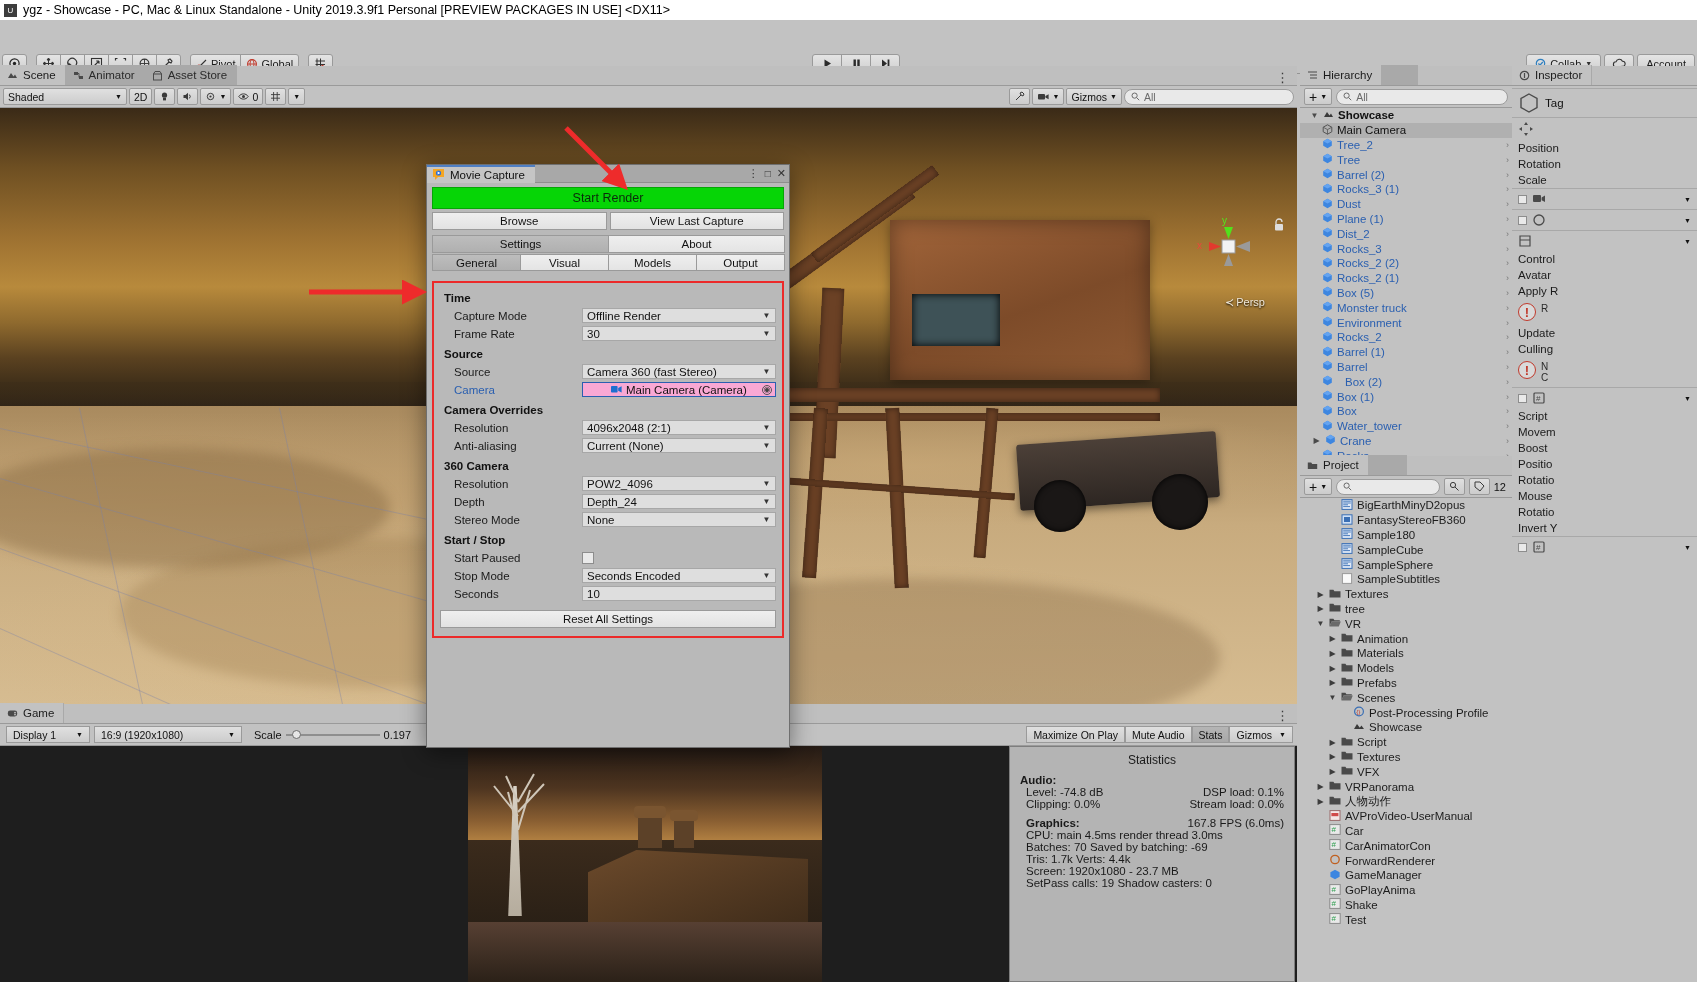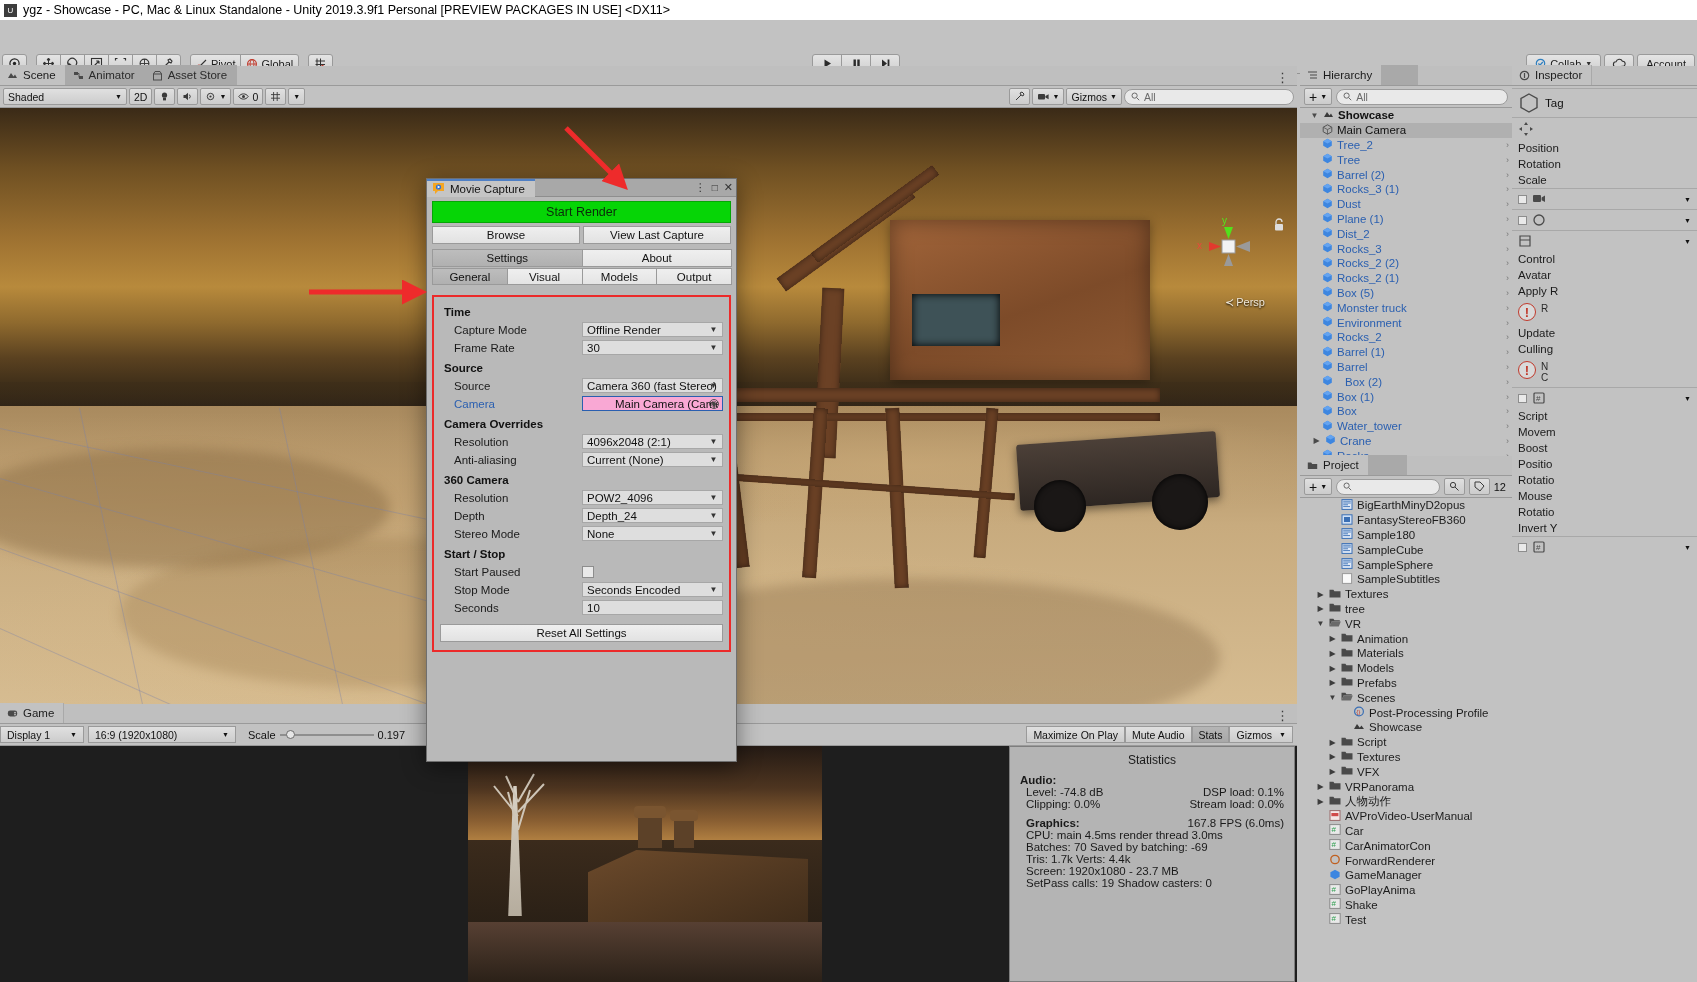--- a/index.html
+++ b/index.html
@@ -124,21 +124,21 @@
   }
   .wheel { position:absolute; background:#1a1716; border-radius:50%; box-shadow:inset 0 0 6px #000; }
   .gizmoaxis { position:absolute; right:36px; top:105px; width:66px; height:66px; }
   .persp { position:absolute; right:32px; top:188px; font-size:11px; color:#f0e8d8; text-shadow:0 1px 2px #000; }
   .lockicon { position:absolute; right:12px; top:110px; }
 
   
   #gameview { left:0; top:704px; width:1297px; height:278px; background:#232323; }
   .gamebar {
     position:absolute; left:0; top:20px; width:100%; height:22px;
-    background:#c2c2c2; display:flex; align-items:center; gap:4px; padding:0 0;
+    background:#c2c2c2; display:flex; align-items:center; gap:4px; padding:0 6px;
     border-bottom:1px solid #9a9a9a;
   }
   .gamebar .right { position:absolute; right:4px; display:flex; align-items:center; }
   .gbtn {
     height:17px; padding:0 6px; display:flex; align-items:center; gap:4px;
     background:linear-gradient(#e0e0e0,#cccccc); border:1px solid #9a9a9a;
     font-size:10.5px; white-space:nowrap;
   }
   .gbtn.on { background:linear-gradient(#b5b5b5,#a8a8a8); }
   .slider { width:94px; height:14px; position:relative; display:flex; align-items:center; }
@@ -200,21 +200,21 @@
   .isec { border-top:1px solid #a8a8a8; padding:3px 6px; display:flex; align-items:center; gap:5px; }
   .warnbox { display:flex; align-items:flex-start; gap:5px; padding:4px 6px; }
   .warnicon {
     width:18px; height:18px; border-radius:50%; background:#d9d9d9;
     border:1.6px solid #c0392b; color:#c0392b; font-weight:bold; font-size:13px;
     display:flex; align-items:center; justify-content:center; flex:none;
   }
 
   
   #mcwin {
-    position:absolute; left:426px; top:178px; width:311px; height:584px;
+    position:absolute; left:426px; top:164px; width:364px; height:584px;
     background:#b9b9b9; border:1px solid #6f6f6f;
     box-shadow:0 5px 22px rgba(0,0,0,.45);
   }
   #mctabbar {
     height:18px; background:#a8a8a8; display:flex; align-items:center;
     border-bottom:1px solid #8e8e8e; position:relative;
   }
   #mctab {
     height:18px; background:#c5c5c5; border-top:2px solid #4f7fc4;
     display:flex; align-items:center; gap:5px; padding:0 10px 0 5px;

